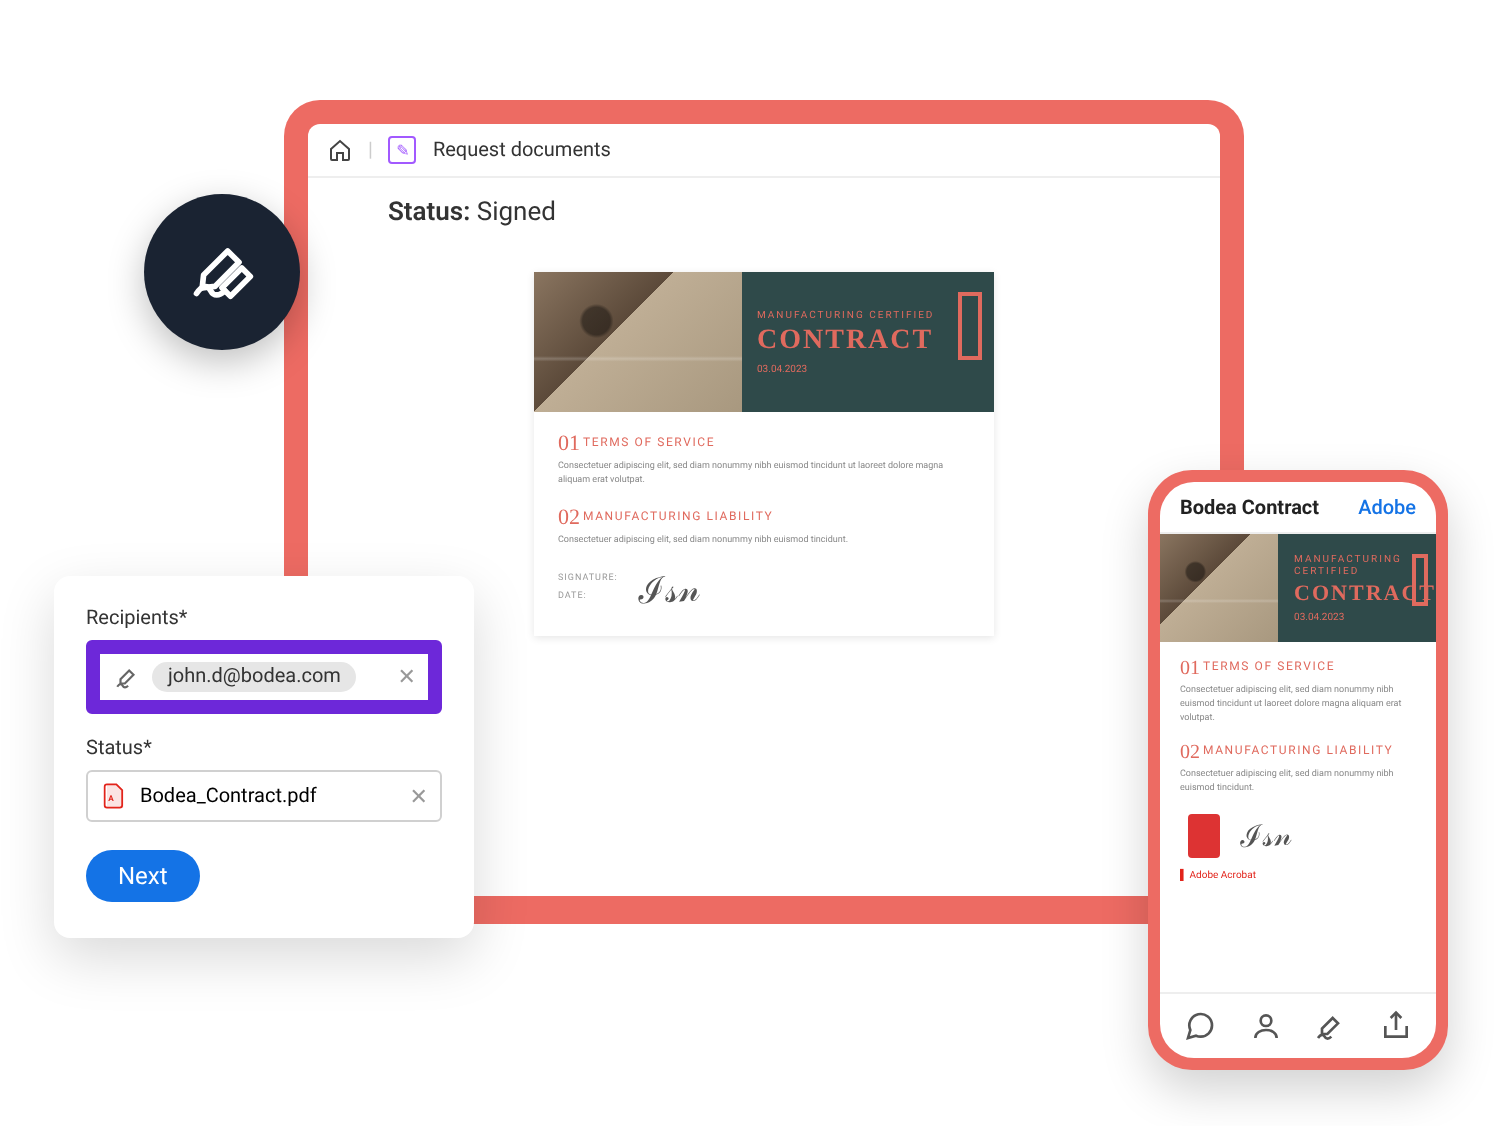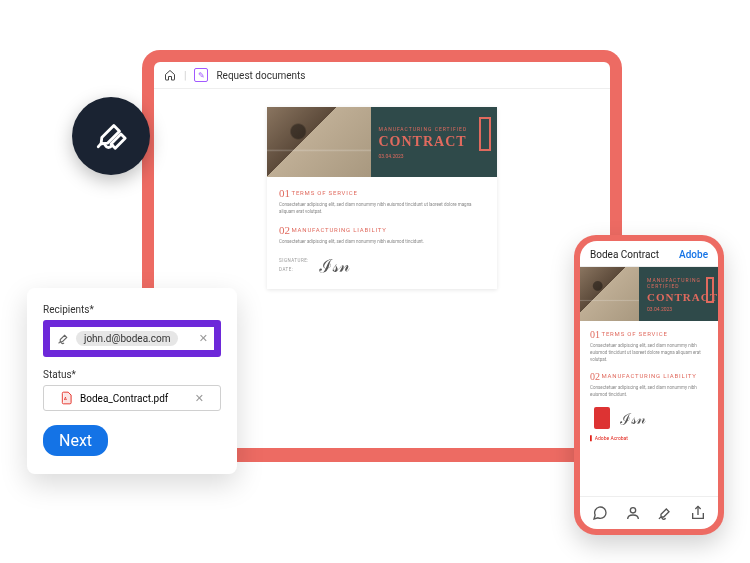--- a/index.html
+++ b/index.html
@@ -46,30 +46,30 @@
 .badge svg{width:34px;height:34px}
 
 
 .card{position:absolute;left:27px;top:288px;width:210px;background:#fff;border-radius:8px;box-shadow:0 10px 28px rgba(0,0,0,.15);padding:16px 16px 18px}
 .card h2{font-size:15px;font-weight:400;color:#222;margin-bottom:14px}
 .fld-label{font-size:10px;color:#333;margin-bottom:5px}
 .pill-wrap{border:7px solid #6d28d9;border-radius:3px;padding:4px 6px;display:flex;align-items:center;gap:6px;font-size:10px}
 .pill-icon{width:14px;height:14px;display:flex;align-items:center;justify-content:center}
 .chip{background:#e6e6e6;border-radius:10px;padding:2px 8px;font-size:10px;color:#333}
 .pill-x{margin-left:auto;color:#999;font-size:11px;cursor:pointer}
-.file-row{border:1px solid #d0d0d0;border-radius:3px;padding:5px 16px;display:flex;align-items:center;gap:6px;font-size:10px;margin-top:4px}
+.file-row{border:1px solid #d0d0d0;border-radius:3px;padding:5px 6px;display:flex;align-items:center;gap:6px;font-size:10px;margin-top:4px}
 .pdf-icon{width:14px;height:14px}
 .card .gap{height:12px}
-.btn-next{margin-top:14px;background:#1473e6;color:#fff;border:none;border-radius:14px;padding:6px 16px;font-size:16px;cursor:pointer}
+.btn-next{margin-top:14px;background:#1473e6;color:#fff;border:none;border-radius:14px;padding:6px 16px;font-size:12px;cursor:pointer}
 
 
 .phone{position:absolute;right:26px;top:235px;width:150px;height:300px;background:#ed6b63;border-radius:22px;padding:6px;box-shadow:0 10px 24px rgba(0,0,0,.18)}
 .phone-screen{width:100%;height:100%;background:#fff;border-radius:17px;overflow:hidden;display:flex;flex-direction:column}
 .phone-header{display:flex;align-items:center;justify-content:space-between;padding:8px 10px 6px;border-bottom:1px solid #eee}
-.ph-title{font-size:10px;font-weight:400;color:#222}
+.ph-title{font-size:10px;font-weight:700;color:#222}
 .ph-done{font-size:10px;color:#1473e6;font-weight:500}
 .phone-doc{flex:1;overflow:hidden}
 .phone-doc .doc{margin:0;width:100%;box-shadow:none;transform:scale(1);transform-origin:top left}
 .phone .doc-hero{height:54px}
 .phone .doc-panel .title{font-size:11px}
 .phone .doc-body{padding:8px 10px 0}
 .phone .sec-num{font-size:10px}
 .phone .sig-mark{font-size:15px}
 .stamp{position:absolute;width:16px;height:22px;background:#d33;border-radius:2px;left:15px}
 .phone-bottom{display:flex;justify-content:space-around;align-items:center;padding:7px 4px;border-top:1px solid #eee}
@@ -83,20 +83,24 @@
     <div class="topbar">
       <span class="home">
         <svg viewBox="0 0 24 24" width="12" height="12" fill="none" stroke="#444" stroke-width="2">
             <path d="M3 11l9-8 9 8v10a1 1 0 0 1-1 1h-5v-7h-6v7H4a1 1 0 0 1-1-1z"></path>
           </svg>
       </span>
       <span class="pipe">|</span>
       <span class="req-icon">✎</span>
       <span>Request documents</span>
     </div>
+    <div class="status">
+      <b class="label" style="font-weight:600">Status:</b>
+      <span class="value">Signed</span>
+    </div>
     <div class="doc">
       <div class="doc-hero">
         <div class="doc-img"></div>
         <div class="doc-panel">
           <div class="tag">MANUFACTURING CERTIFIED</div>
           <div class="title">CONTRACT</div>
           <div class="date">03.04.2023</div>
           <div class="rb"></div>
         </div>
       </div>

